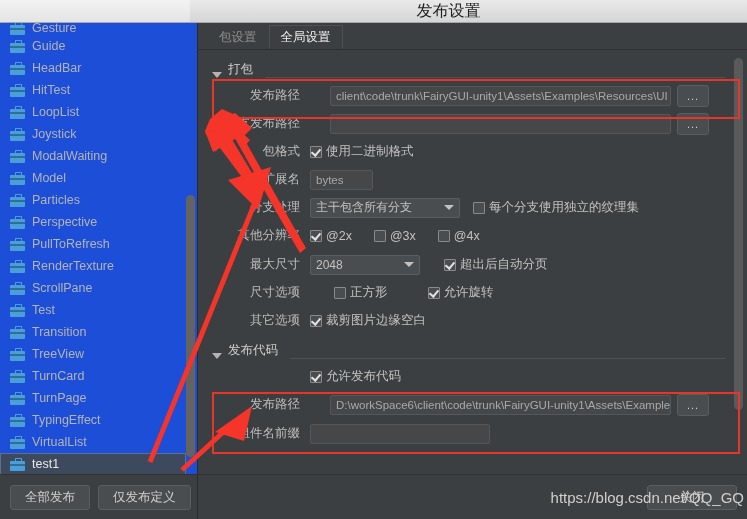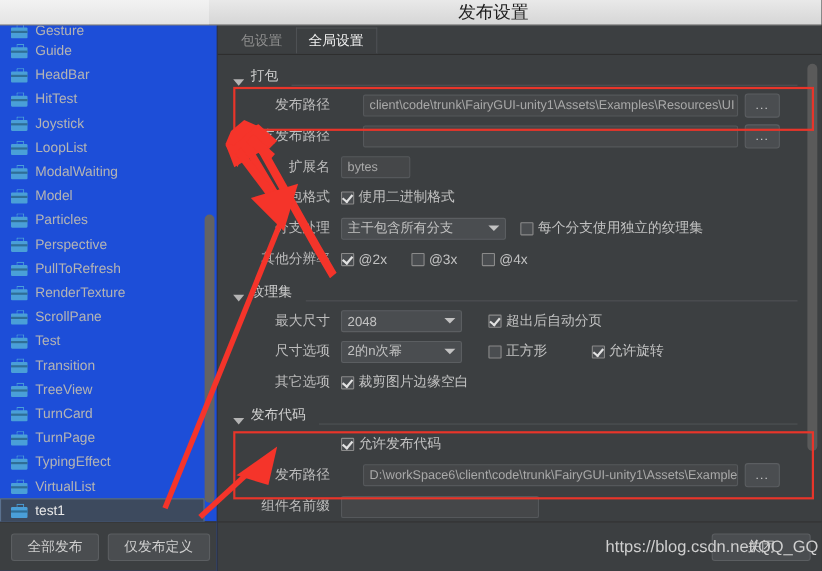--- a/index.html
+++ b/index.html
@@ -394,27 +394,27 @@
           <div class="pkg-item">
             <span class="folder-icon">
               <span class="slot"></span>
             </span>
             <span>HitTest</span>
           </div>
           <div class="pkg-item">
             <span class="folder-icon">
               <span class="slot"></span>
             </span>
+            <span>LoopList</span>
+          </div>
+          <div class="pkg-item">
+            <span class="folder-icon">
+              <span class="slot"></span>
+            </span>
             <span>Joystick</span>
-          </div>
-          <div class="pkg-item">
-            <span class="folder-icon">
-              <span class="slot"></span>
-            </span>
-            <span>LoopList</span>
           </div>
           <div class="pkg-item">
             <span class="folder-icon">
               <span class="slot"></span>
             </span>
             <span>ModalWaiting</span>
           </div>
           <div class="pkg-item">
             <span class="folder-icon">
               <span class="slot"></span>
@@ -530,33 +530,33 @@
           <div class="dots-btn">...</div>
         </div>
 
         <div class="row" style="margin-top:3px;">
           <div class="row-label">分支发布路径</div>
           <div class="textfield tf-long"></div>
           <div class="dots-btn">...</div>
         </div>
 
         <div class="row" style="margin-top:3px;">
-          <div class="row-label">扩展名</div>
-          <div class="textfield tf-small">bytes</div>
-        </div>
-
-        <div class="row" style="margin-top:3px;">
           <div class="row-label">包格式</div>
           <div class="chk">
             <span class="box checked"></span>
             <span class="chk-label">使用二进制格式</span>
           </div>
         </div>
 
         <div class="row" style="margin-top:3px;">
+          <div class="row-label">扩展名</div>
+          <div class="textfield tf-small">bytes</div>
+        </div>
+
+        <div class="row" style="margin-top:3px;">
           <div class="row-label">分支处理</div>
           <div class="combo cb-w150">
             <span class="cb-text">主干包含所有分支</span>
             <span class="cb-arrow"></span>
           </div>
           <div class="chk" style="margin-left:13px;">
             <span class="box"></span>
             <span class="chk-label">每个分支使用独立的纹理集</span>
           </div>
         </div>
@@ -570,44 +570,35 @@
           <div class="chk" style="margin-left:22px;">
             <span class="box"></span>
             <span class="chk-label">@3x</span>
           </div>
           <div class="chk" style="margin-left:22px;">
             <span class="box"></span>
             <span class="chk-label">@4x</span>
           </div>
         </div>
 
-        <div class="section-header" style="margin-top:9px;">
-          <span class="tri"></span>
-          <span class="section-title">纹理集</span>
-          <span class="rule"></span>
-        </div>
 
         <div class="row" style="margin-top:4px;">
           <div class="row-label">最大尺寸</div>
           <div class="combo cb-w110">
             <span class="cb-text">2048</span>
             <span class="cb-arrow"></span>
           </div>
           <div class="chk" style="margin-left:24px;">
             <span class="box checked"></span>
             <span class="chk-label">超出后自动分页</span>
           </div>
         </div>
 
         <div class="row" style="margin-top:3px;">
           <div class="row-label">尺寸选项</div>
-          <div class="combo cb-w110">
-            <span class="cb-text">2的n次幂</span>
-            <span class="cb-arrow"></span>
-          </div>
           <div class="chk" style="margin-left:24px;">
             <span class="box"></span>
             <span class="chk-label">正方形</span>
           </div>
           <div class="chk" style="margin-left:40px;">
             <span class="box checked"></span>
             <span class="chk-label">允许旋转</span>
           </div>
         </div>
 

